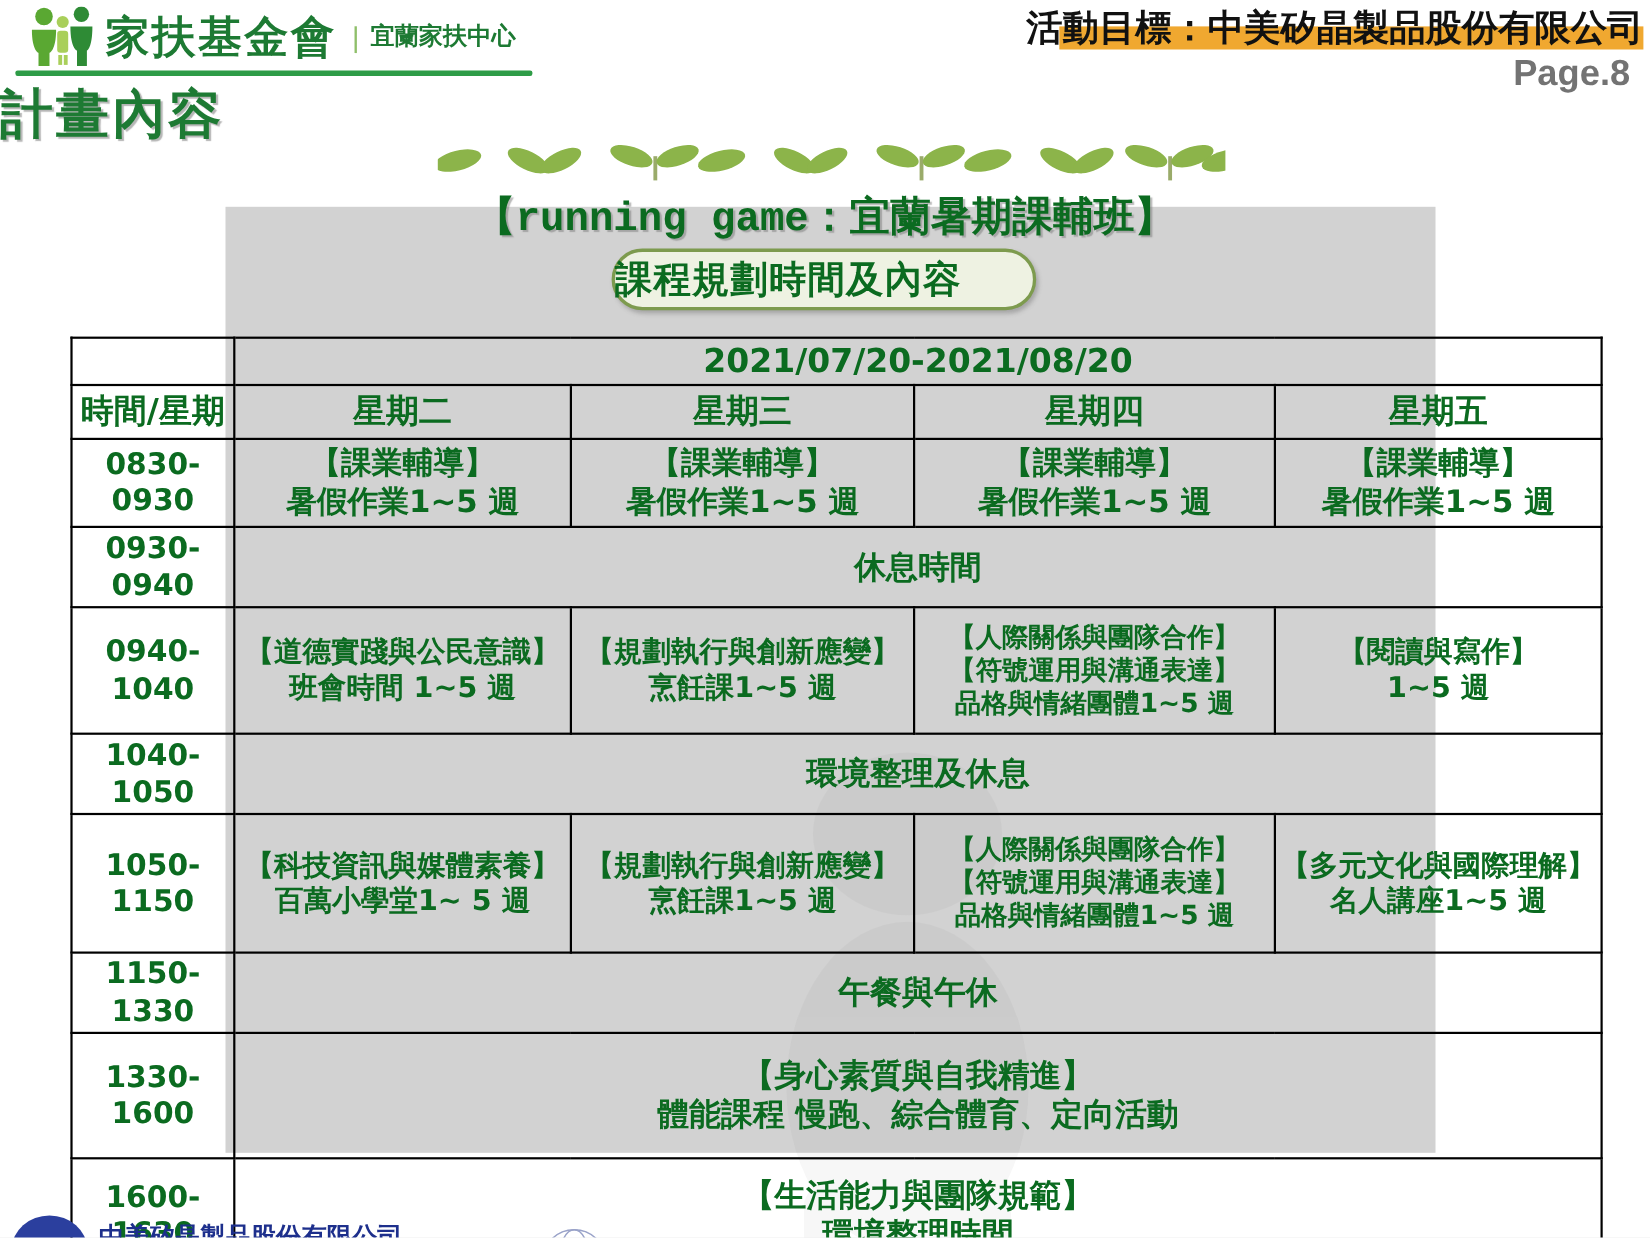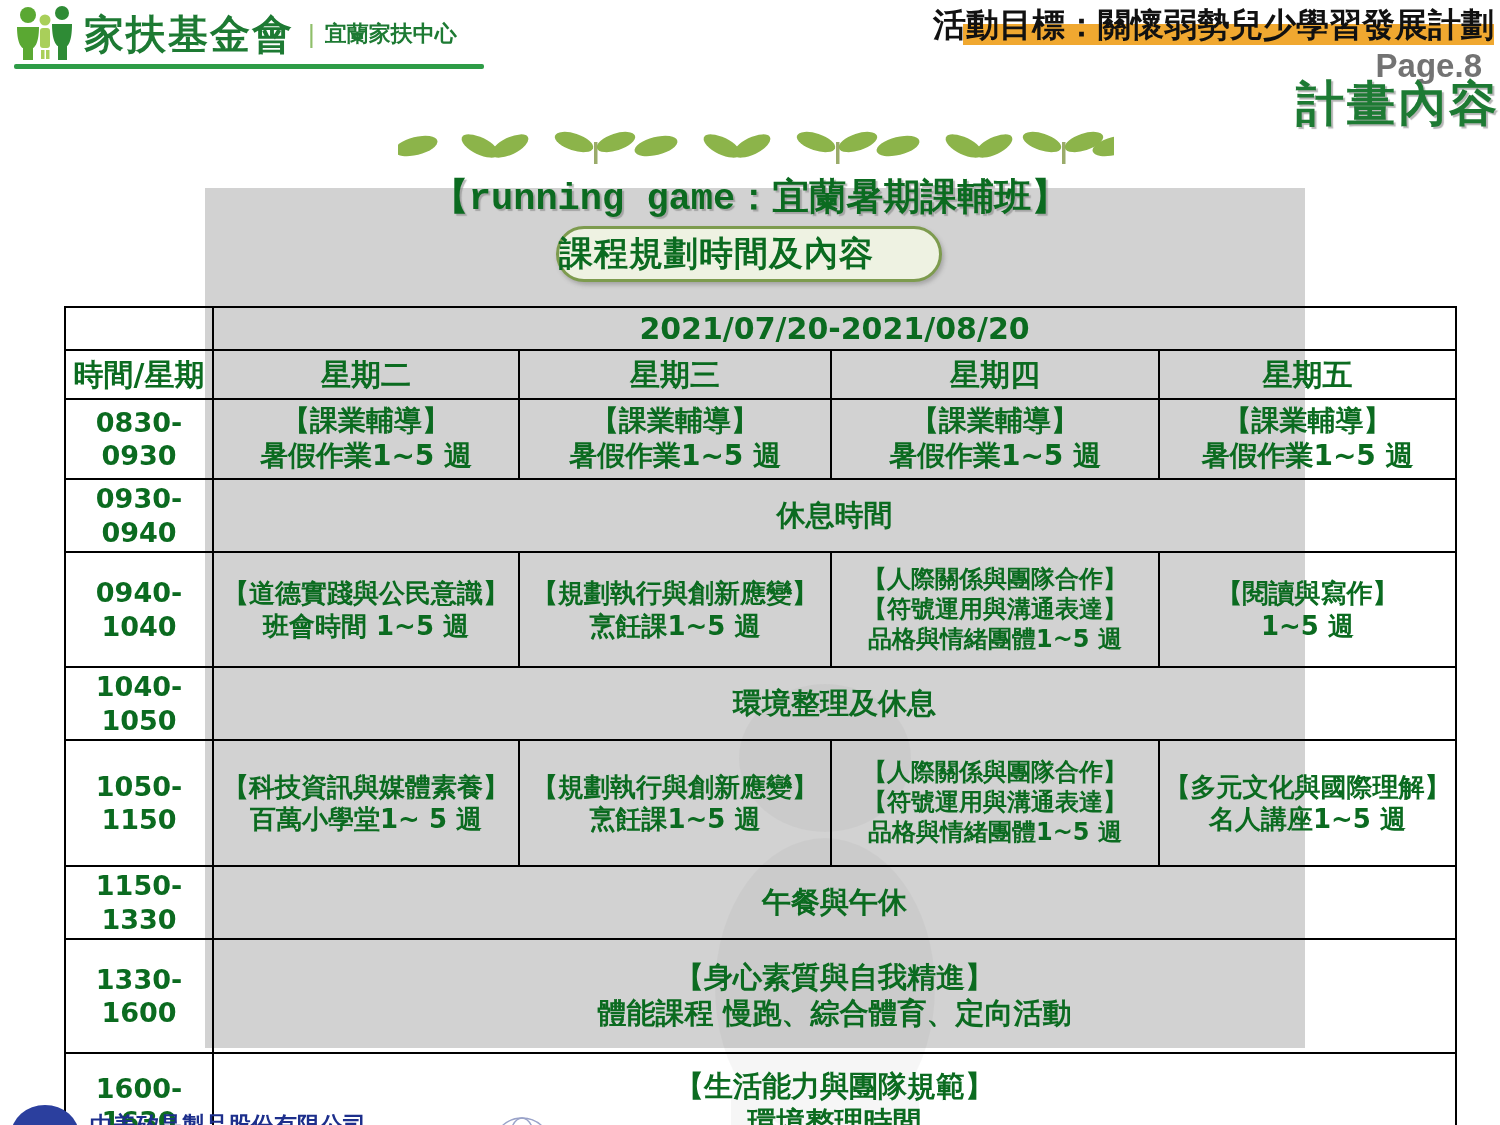--- a/index.html
+++ b/index.html
@@ -6,21 +6,21 @@
   html, body {
     width: 1500px; height: 1125px;
     background: #ffffff;
     font-family: "Liberation Sans", "DejaVu Sans", sans-serif;
     overflow: hidden;
   }
   .page { position: relative; width: 1500px; height: 1125px; background:#fff; }
 
   
   .logo-wrap {
-    position: absolute; left: 14px; top: 4px;
+    position: absolute; left: 26px; top: 4px;
     display: flex; align-items: center; height: 60px;
   }
   .logo-mark { width: 62px; height: 56px; flex: 0 0 62px; }
   .logo-name {
     font-size: 40px; font-weight: bold; color: #1d7a33;
     letter-spacing: 2px; margin-left: 8px; line-height: 1;
     font-family: "DejaVu Sans", sans-serif;
   }
   .logo-sep { color:#8fbf6a; font-size: 26px; margin: 0 10px 0 14px; }
   .logo-sub {
@@ -47,21 +47,21 @@
     letter-spacing: 0px; white-space: nowrap; padding-right: 6px;
   }
   .page-num {
     position: absolute; right: 18px; top: 47px;
     font-size: 33px; font-weight: bold; color: #737373;
     font-family: "Liberation Sans", sans-serif;
   }
 
   .big-title {
     position: absolute; left: 0; right: 0; top: 72px;
-    text-align: right;
+    text-align: left;
     font-size: 48px; font-weight: bold; color: #1d7a33;
     font-family: "DejaVu Sans", sans-serif;
     letter-spacing: 3px;
     text-shadow: 2px 2px 1px rgba(120,120,120,0.55);
   }
 
   .sprouts {
     position: absolute; left: 398px; top: 124px; width: 716px; height: 44px;
   }
 
@@ -174,21 +174,21 @@
       </svg>
     </span>
     <span class="logo-name">家扶基金會</span>
     <span class="logo-sep">|</span>
     <span class="logo-sub">宜蘭家扶中心</span>
   </div>
   <div class="logo-rule"></div>
 
   <div class="banner">
     <div class="banner-hl"></div>
-    <div class="banner-text">活動目標：關懷弱勢兒少學習發展計劃</div>
+    <div class="banner-text">活動目標：中美矽晶製品股份有限公司</div>
   </div>
   <div class="page-num">Page.8</div>
 
   <div class="big-title">計畫內容</div>
 
   <div class="sprouts">
     <svg viewBox="0 0 716 44" width="716" height="44">
       <g fill="#8cb44a">
         <ellipse cx="18" cy="22" rx="22" ry="9" transform="rotate(-14 18 22)"></ellipse>
         <g transform="translate(94,0)">

